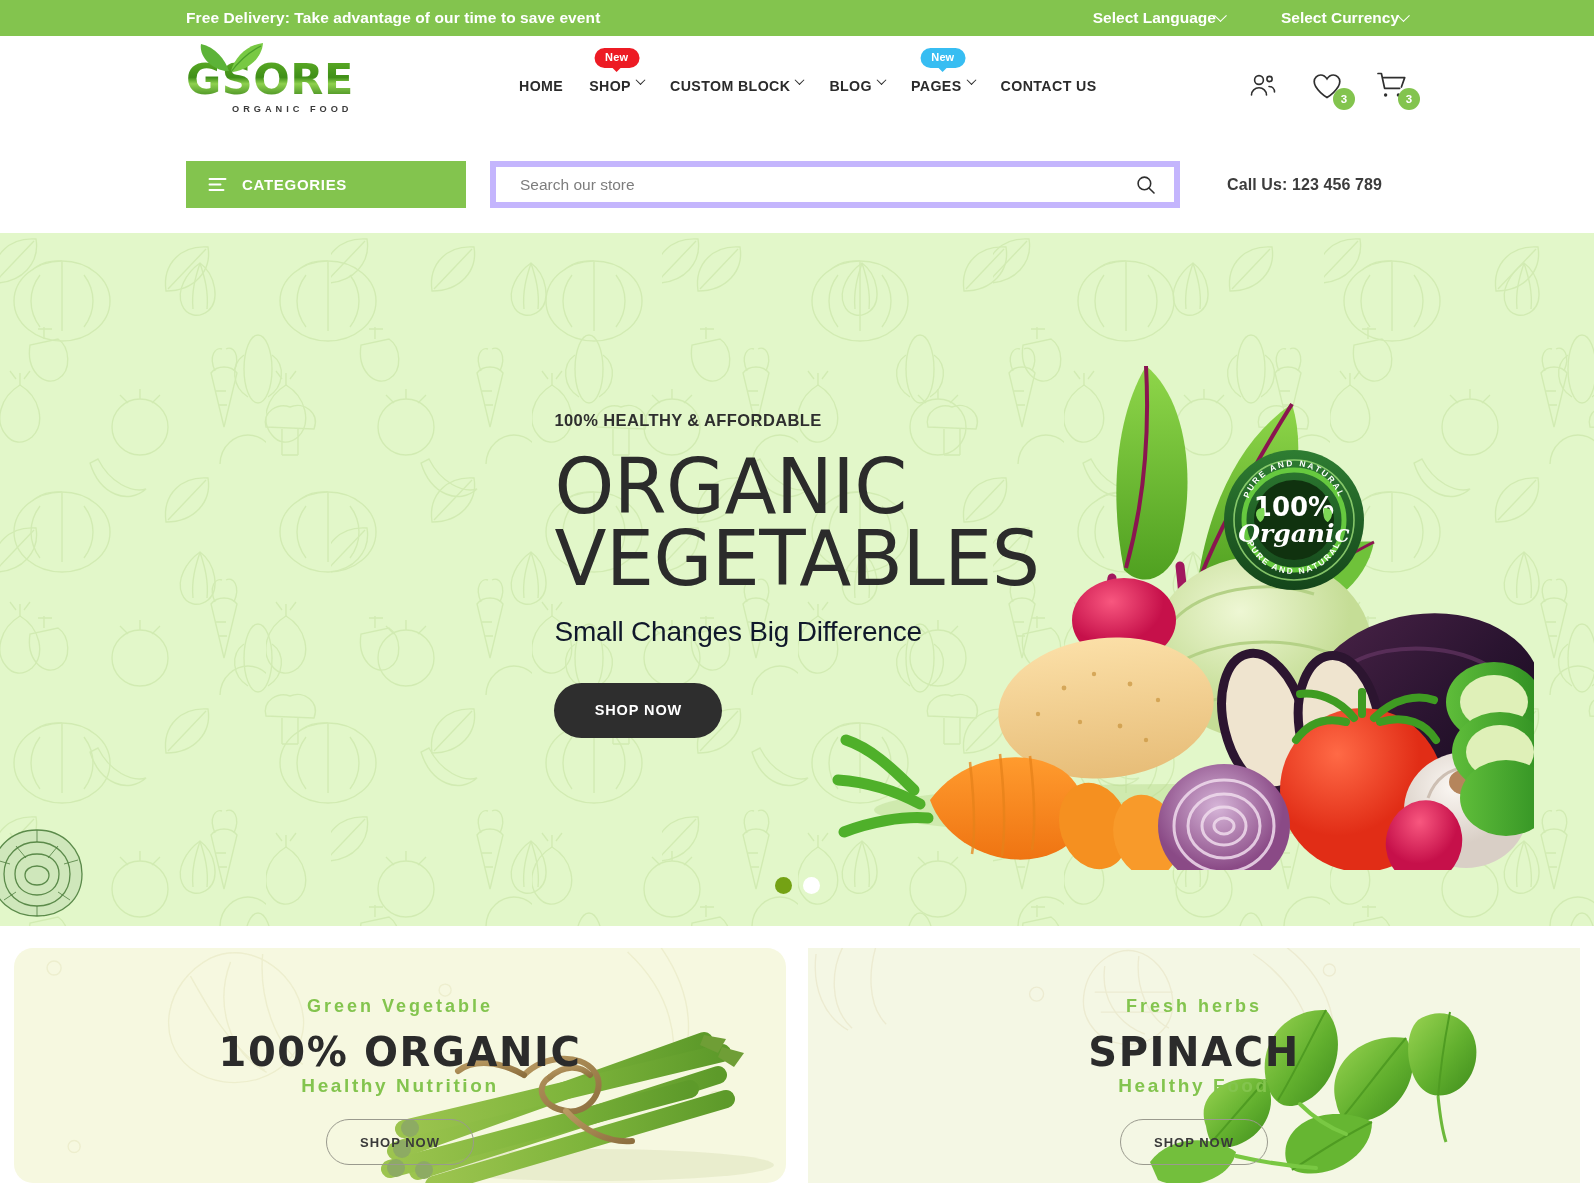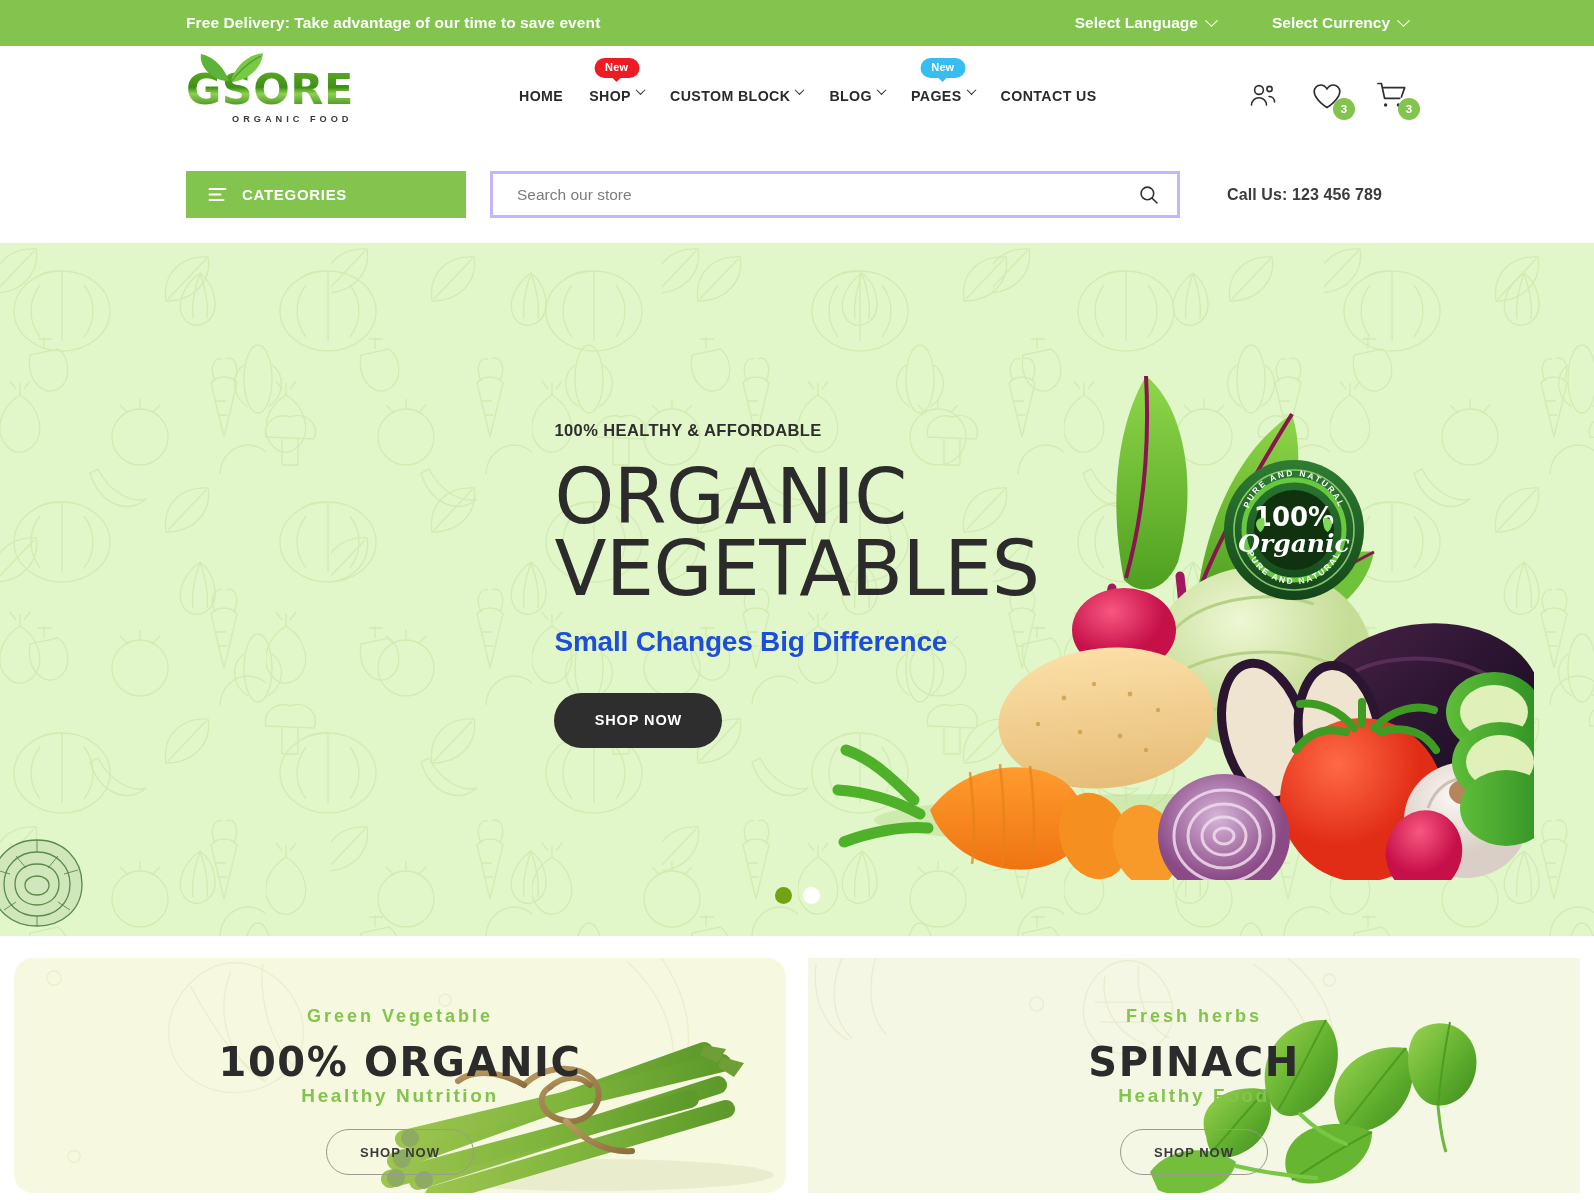--- a/index.html
+++ b/index.html
@@ -5,37 +5,37 @@
   * { box-sizing: border-box; margin: 0; padding: 0; }
   html, body {
     width: 1594px; height: 1200px;
     font-family: "Liberation Sans", sans-serif;
     background: #ffffff;
     overflow: hidden;
   }
 
   
   .topbar {
-    height: 46px;
+    height: 36px;
     background: #83c44e;
     color: #ffffff;
     display: flex;
     align-items: center;
     padding: 0 186px 0 186px;
     position: relative;
   }
   .topbar-msg { font-size: 15.5px; font-weight: 700; letter-spacing: .1px; }
   .topbar-right {
     margin-left: auto;
     display: flex;
     align-items: center;
     gap: 56px;
   }
   .topbar-sel {
-    display: flex; align-items: center; gap: 9px;
+    display: flex; align-items: center; 
     font-size: 15.5px; font-weight: 700; cursor: pointer; text-align: right;
   }
   .chev {
     display: inline-block; width: 9px; height: 9px;
     border-right: 1.8px solid currentColor;
     border-bottom: 1.8px solid currentColor;
     transform: rotate(45deg) translate(-2px,-2px);
   }
 
   
@@ -125,21 +125,21 @@
     width: 280px; height: 47px;
     background: #83c44e; color: #fff;
     display: flex; align-items: center; gap: 15px;
     padding-left: 22px;
     font-size: 15px; font-weight: 700; letter-spacing: .7px;
     cursor: pointer;
   }
   .search-wrap {
     margin-left: 24px;
     width: 690px; height: 47px;
-    border: 3px solid #c4b5fd;
+    border: 6px solid #c4b5fd;
     display: flex; align-items: center;
     background: #fff;
   }
   .search-input {
     flex: 1; height: 100%;
     border: none; outline: none;
     padding: 0 24px;
     font-size: 15.5px; color: #6f6f6f;
     font-family: "Liberation Sans", sans-serif;
     background: transparent;
@@ -179,21 +179,21 @@
   }
   .hero-title {
     margin-top: 21px;
     font-size: 76px; line-height: .94;
     font-weight: 400; color: #2b2b2b;
     letter-spacing: -.5px;
     font-family: "DejaVu Sans", sans-serif;
   }
   .hero-sub {
     margin-top: 22px;
-    font-size: 28px; color: #1d4ed8; font-weight: 700;
+    font-size: 28px; color: #0f172a; font-weight: 400;
     letter-spacing: -.2px;
   }
   .hero-btn {
     margin-top: 35px;
     width: 168px; height: 55px;
     background: #2e2e2e; color: #fff;
     border: none; border-radius: 28px;
     font-size: 14.5px; font-weight: 800; letter-spacing: .9px;
     cursor: pointer;
     font-family: "Liberation Sans", sans-serif;

